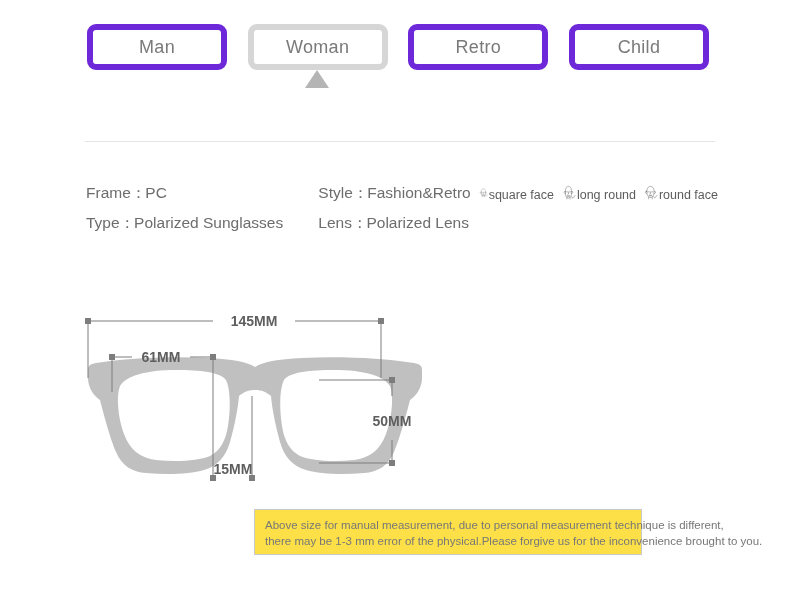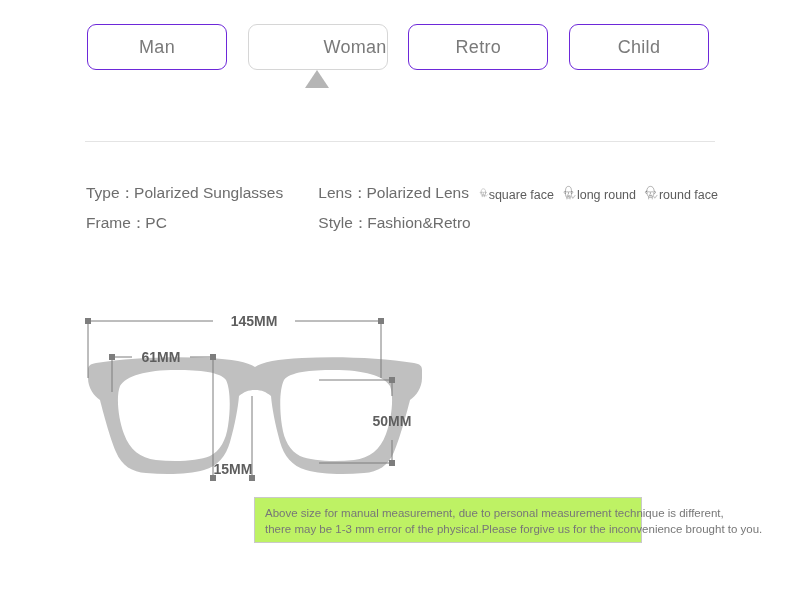--- a/index.html
+++ b/index.html
@@ -27,32 +27,32 @@
     top: 24px;
     width: 622px;
     height: 46px;
     display: flex;
     justify-content: space-between;
   }
   .tab {
     width: 140px;
     height: 46px;
     box-sizing: border-box;
-    border: 1px solid #6d28d9;
+    border: 6px solid #6d28d9;
     border-radius: 9px;
     background: #ffffff;
     display: flex;
     align-items: center;
     justify-content: center;
     font-size: 18px;
     color: #7a7a7a;
     letter-spacing: .3px;
     cursor: pointer;
   }
-  .tab.is-active { border-color: #d6d6d6; justify-content: flex-end; }
+  .tab.is-active { border-color: #d6d6d6; }
   .tab-marker {
     position: absolute;
     left: 305px;
     top: 70px;
     width: 0;
     height: 0;
     border-left: 12px solid transparent;
     border-right: 12px solid transparent;
     border-bottom: 18px solid #b5b5b5;
   }
@@ -123,26 +123,26 @@
     top: 335px;
     width: 285px;
     height: 145px;
   }
   .diagram-front svg, .diagram-temple svg { display: block; }
 
   
   .disclaimer {
     position: absolute;
     left: 254px;
-    top: 497px;
+    top: 509px;
     width: 388px;
     height: 46px;
     box-sizing: border-box;
     border: 1px solid #c9c9c9;
-    background: #bef264;
+    background: #fde047;
     padding: 7px 0 0 10px;
   }
   .disclaimer-line {
     display: block;
     font-size: 11.5px;
     line-height: 16px;
     color: #777777;
     white-space: nowrap;
   }
 </style>
@@ -165,32 +165,32 @@
       <span>Child</span>
     </div>
   </div>
   <div class="tab-marker"></div>
 
   <div class="divider"></div>
 
   <div class="specs">
     <span class="spec-row">
       <span class="spec-cell col1">
+        <span class="spec-key">Frame</span><span class="spec-sep">：</span><span class="spec-val">PC</span>
+      </span>
+      <span class="spec-cell">
+        <span class="spec-key">Style</span><span class="spec-sep">：</span><span class="spec-val">Fashion&amp;Retro</span>
+      </span>
+    </span>
+    <span class="spec-row">
+      <span class="spec-cell col1">
         <span class="spec-key">Type</span><span class="spec-sep">：</span><span class="spec-val">Polarized Sunglasses</span>
       </span>
       <span class="spec-cell">
         <span class="spec-key">Lens</span><span class="spec-sep">：</span><span class="spec-val">Polarized Lens</span>
-      </span>
-    </span>
-    <span class="spec-row">
-      <span class="spec-cell col1">
-        <span class="spec-key">Frame</span><span class="spec-sep">：</span><span class="spec-val">PC</span>
-      </span>
-      <span class="spec-cell">
-        <span class="spec-key">Style</span><span class="spec-sep">：</span><span class="spec-val">Fashion&amp;Retro</span>
       </span>
     </span>
   </div>
 
   <div class="faces">
 
     <div class="face-item">
       <svg class="face-svg" width="74" height="68" viewBox="0 0 74 68">
         <g fill="none" stroke="#3a3a3a" stroke-width="1.6" stroke-linejoin="round" stroke-linecap="round">
 

